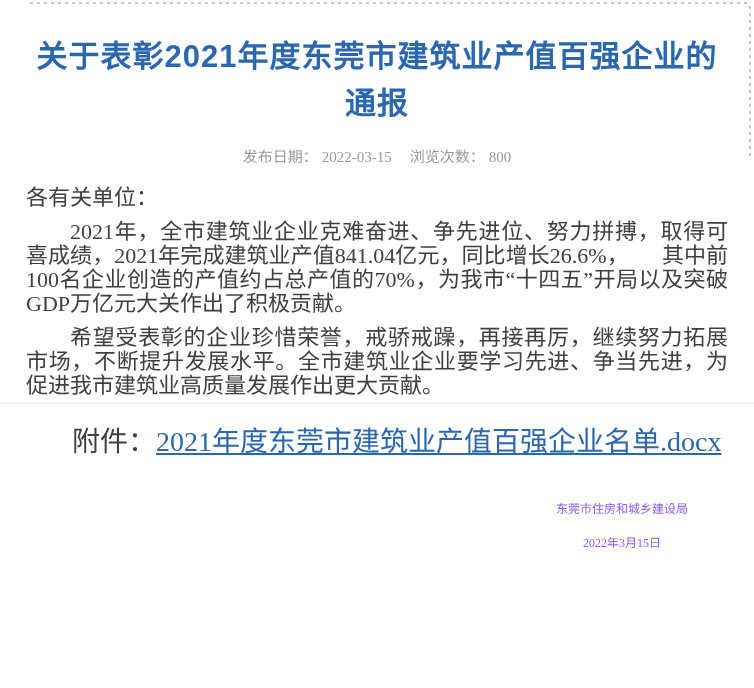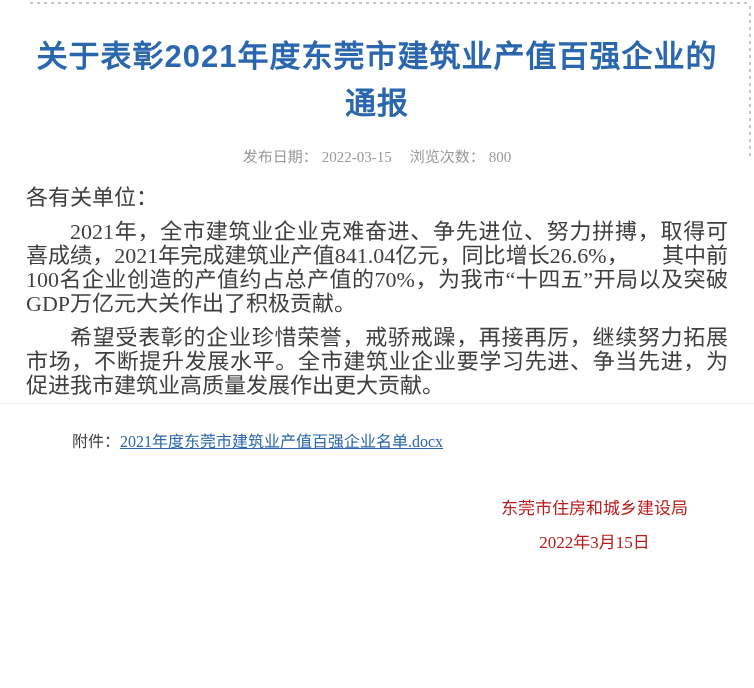--- a/index.html
+++ b/index.html
@@ -62,39 +62,39 @@
   .divider {
     margin: 5px -26px 0 -26px;
     border-top: 1px solid #ededed;
     height: 0;
   }
 
   .attachment {
     margin-top: 25px;
     padding-left: 46px;
     color: #3f3f3f;
-    font-size: 16px;
+    font-size: 28px;
     line-height: 26px;
   }
   .attachment a {
     color: #2a67ae;
     text-decoration: underline;
     cursor: pointer;
   }
 
   .signature {
     margin-top: 42px;
     text-align: right;
     padding-right: 40px;
   }
   .signature .sig-inner {
     display: inline-block;
     text-align: center;
-    color: #b91c1c;
-    font-size: 17px;
+    color: #8b5cf6;
+    font-size: 12px;
     line-height: 24px;
   }
   .signature .sig-agency { display: block; }
   .signature .sig-date { display: block; margin-top: 10px; }
 </style>
 </head>
 <body>
 
 <div class="page">
 

